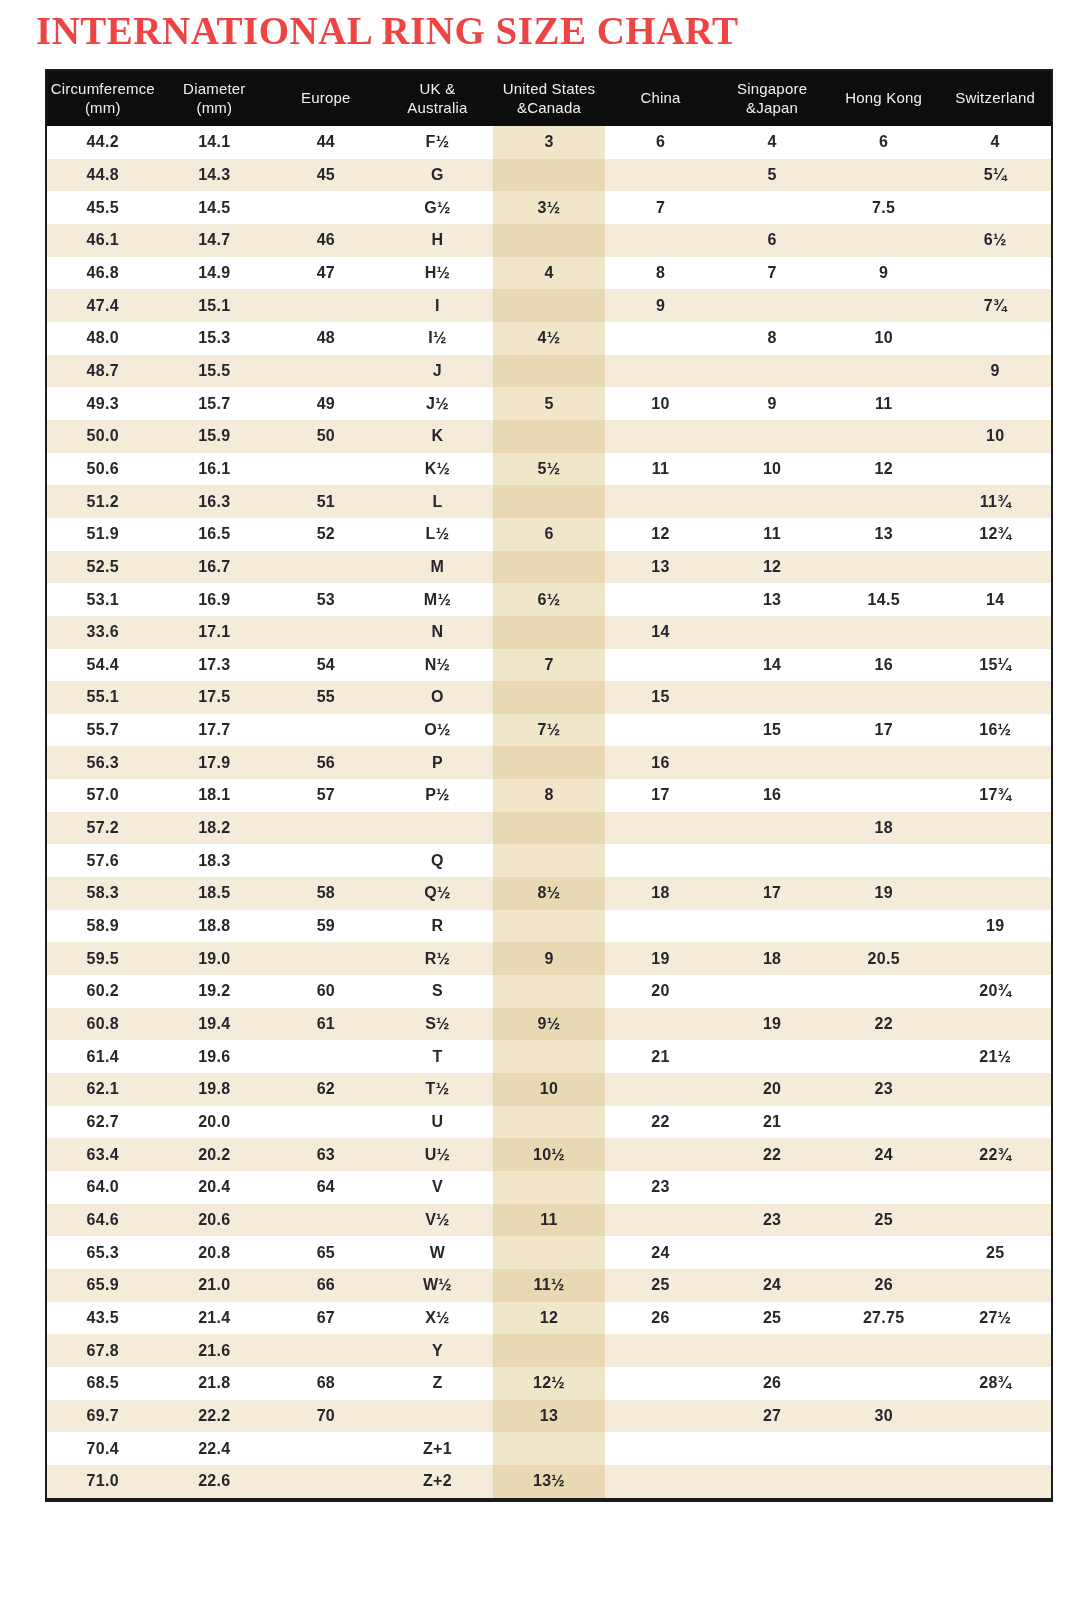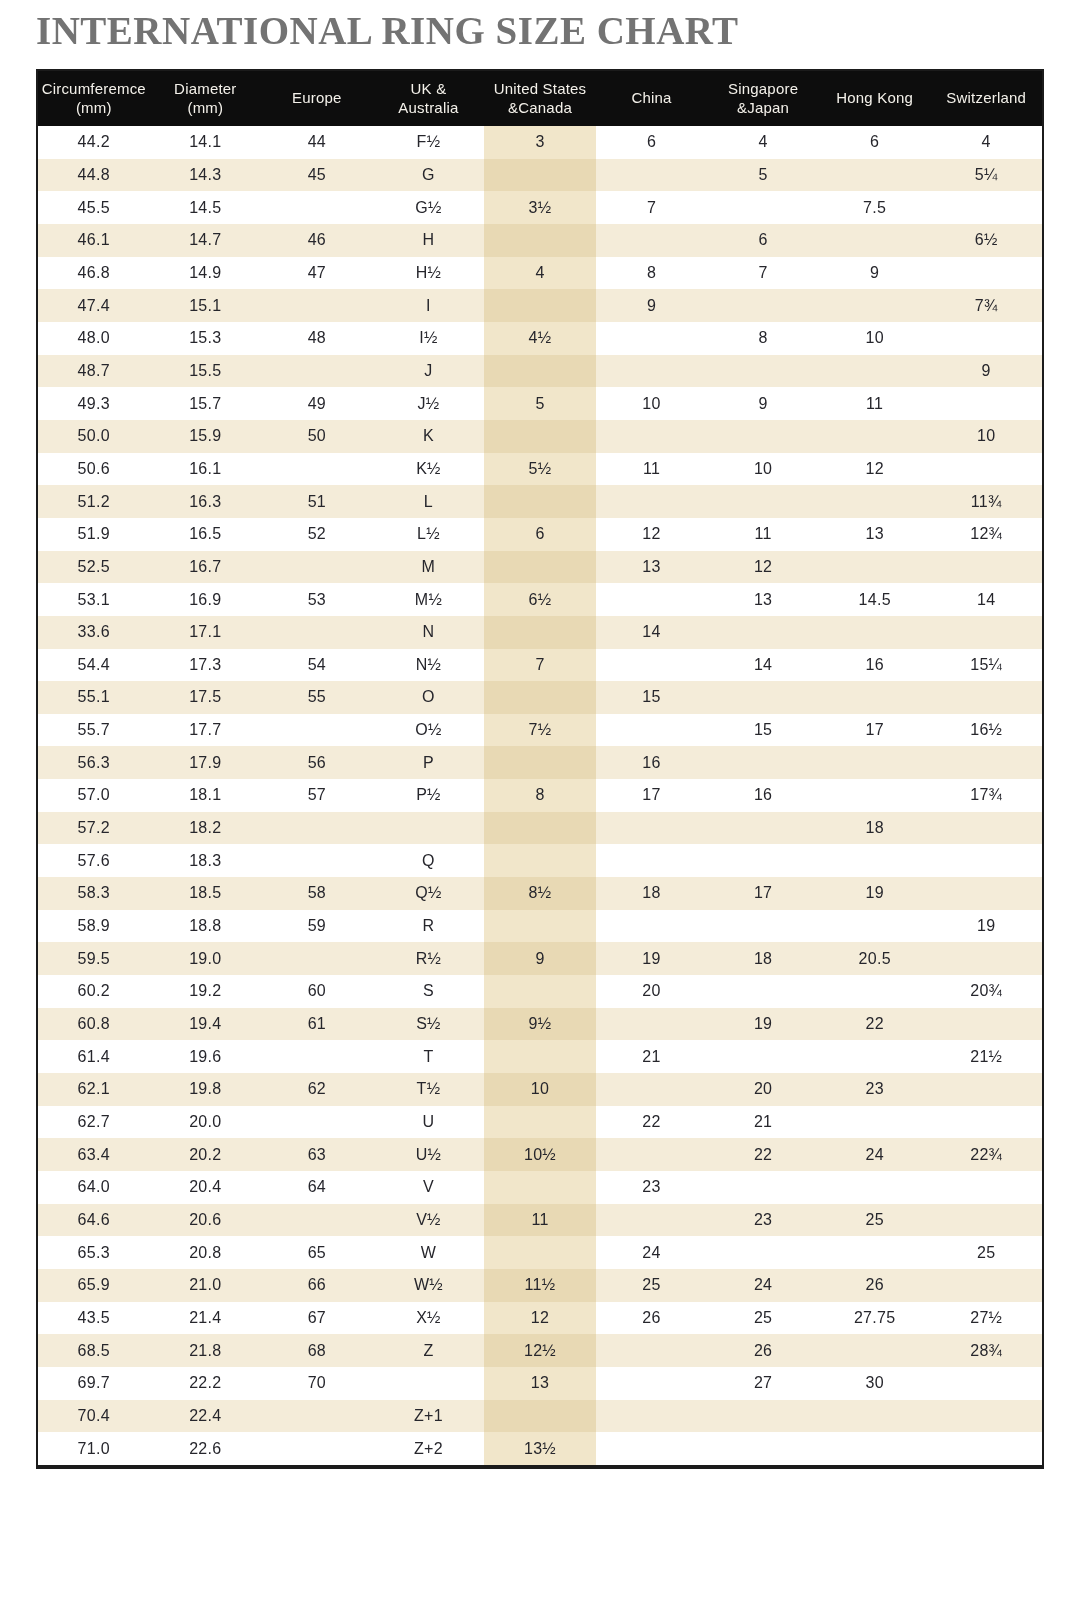--- a/index.html
+++ b/index.html
@@ -18,46 +18,47 @@
     overflow: hidden;
     font-family: "Liberation Sans", sans-serif;
   }
   .page { padding: 0 36px; }
   .page-title {
     margin-top: 8px;
     font-family: "Liberation Serif", serif;
     font-weight: 700;
     font-size: 39px;
     letter-spacing: 0.5px;
-    color: #737373;
+    color: #ef4444;
     white-space: nowrap;
   }
   .ring-table {
     margin-top: 16px;
     border: 2px solid var(--border);
     border-bottom-width: 4px;
     width: 100%;
+    margin-left: 9px;
   }
   .thead {
     display: grid;
     grid-template-columns: repeat(9, 1fr);
     background: var(--header-bg);
     height: 55px;
     align-items: center;
   }
   .hcell {
     color: var(--header-text);
     font-size: 15px;
     line-height: 1.25;
     text-align: center;
     white-space: pre-line;
     font-weight: 400;
     letter-spacing: 0.2px;
   }
-  .tbody { width: 100%; }
+  .tbody { width: 100%; font-weight: bold; }
   .row {
     display: grid;
     grid-template-columns: repeat(9, 1fr);
     height: 32.66px;
   }
   .row:nth-child(odd)  { background: #ffffff; }
   .row:nth-child(even) { background: var(--row-alt-bg); }
   .cell {
     display: flex;
     align-items: center;
@@ -493,20 +494,31 @@
           <div class="cell">21.4</div>
           <div class="cell">67</div>
           <div class="cell">X½</div>
           <div class="cell hl">12</div>
           <div class="cell">26</div>
           <div class="cell">25</div>
           <div class="cell">27.75</div>
           <div class="cell">27½</div>
         </div>
         <div class="row">
+          <div class="cell">67.8</div>
+          <div class="cell">21.6</div>
+          <div class="cell"></div>
+          <div class="cell">Y</div>
+          <div class="cell hl"></div>
+          <div class="cell"></div>
+          <div class="cell"></div>
+          <div class="cell"></div>
+          <div class="cell"></div>
+        </div>
+        <div class="row">
           <div class="cell">68.5</div>
           <div class="cell">21.8</div>
           <div class="cell">68</div>
           <div class="cell">Z</div>
           <div class="cell hl">12½</div>
           <div class="cell"></div>
           <div class="cell">26</div>
           <div class="cell"></div>
           <div class="cell">28¾</div>
         </div>

